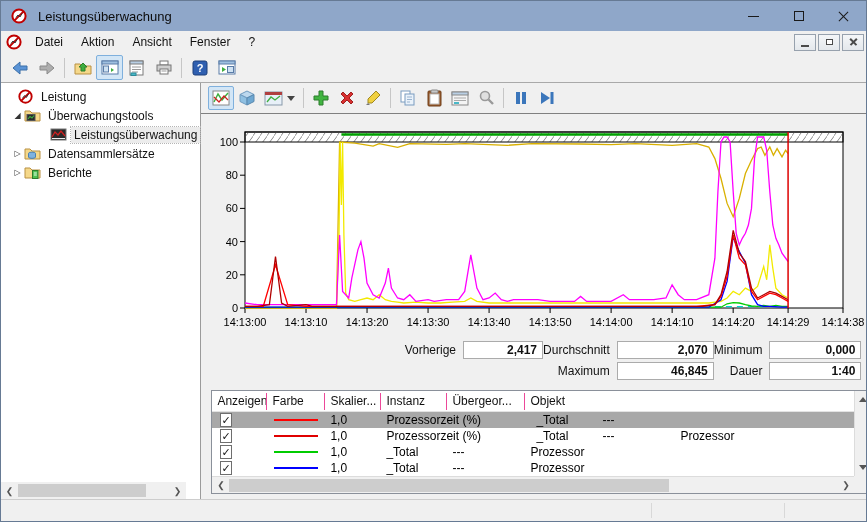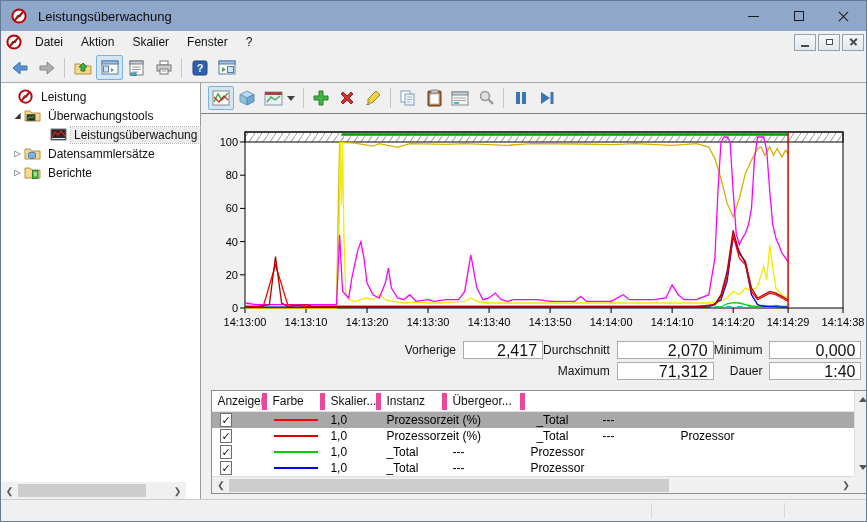--- a/index.html
+++ b/index.html
@@ -58,26 +58,26 @@
   .csep { width:1px; height:20px; background:#c6c6c6; margin:0 4px; }
   .drop-arrow { width:0; height:0; border-left:4px solid transparent; border-right:4px solid transparent; border-top:5px solid #444; margin:0 4px 0 1px;}
 
   .chart-wrap { padding:12px 0 0 10px; }
   #chart-svg text { font-family:"Liberation Sans", sans-serif; fill:#000; }
 
   
   .stats-grid { display:grid; grid-template-columns:auto 80px auto 97px auto 92px; grid-auto-rows:21px;
                 justify-content:end; margin:4px 21px 0 0; align-items:center; font-size:12px; }
   .stat-label { text-align:right; padding-right:7px; color:#111; }
-  .stat-box { background:#fff; border:1px solid #ababab; height:18px; line-height:17px; text-align:right; padding-right:5px; font-size:16px; color:#111;}
+  .stat-box { background:#fff; border:1px solid #ababab; height:18px; line-height:17px; text-align:right; padding-right:5px; font-size:12px; color:#111;font-weight:bold;}
 
   
   .counter-table { margin:9px 10px 0 10px; background:#fff; border:1px solid #8a909a; position:relative; height:104px; font-size:12px;}
   .ct-header { display:flex; height:21px; align-items:center; border-bottom:1px solid #e3e3e3; margin-right:17px;}
-  .ct-header .cell { border-right:5px solid #ec4899; height:17px; line-height:17px; padding-left:5px; color:#111; overflow:hidden; white-space:nowrap;}
+  .ct-header .cell { border-right:1px solid #ec4899; height:17px; line-height:17px; padding-left:5px; color:#111; overflow:hidden; white-space:nowrap;}
   .ct-row { display:flex; height:16px; align-items:center; margin-right:17px; white-space:nowrap;}
   .ct-row.selected { background:#a8a8a8; }
   .cell { overflow:hidden; }
   .c-anz{width:55px; flex:none; padding-left:5px;} .c-far{width:58px; flex:none;} .c-ska{width:56px; flex:none; padding-left:5px;}
   .c-lei{width:150px; flex:none; padding-left:5px;} .c-ins{width:66px; flex:none; padding-left:5px;}
   .c-ueb{width:78px; flex:none; padding-left:5px;} .c-obj{flex:1; padding-left:5px;}
   .chk { width:13px; height:13px; background:#fff; border:1px solid #6e6e6e; font-size:11px; line-height:12px; text-align:center; color:#111; margin-left:3px;}
   .swatch { display:block; width:44px; height:2px; margin-left:7px; }
 
   .vscroll { position:absolute; top:0; right:0; bottom:17px; width:17px; background:#f0f0f0; border-left:1px solid #dcdcdc;
@@ -118,21 +118,21 @@
   </div>
 
   <div class="menubar">
     <svg class="menu-icon" width="16" height="16" viewBox="0 0 16 16">
       <circle cx="8" cy="8" r="6.6" fill="#ffffff" stroke="#c00000" stroke-width="2"></circle>
       <line x1="3.6" y1="12.4" x2="12.4" y2="3.6" stroke="#c00000" stroke-width="2"></line>
       <polyline points="5,9.5 7,7 9,9 11,5.5" fill="none" stroke="#333" stroke-width="1"></polyline>
     </svg>
     <span class="menu-item">Datei</span>
     <span class="menu-item">Aktion</span>
-    <span class="menu-item">Skalier</span>
+    <span class="menu-item">Ansicht</span>
     <span class="menu-item">Fenster</span>
     <span class="menu-item">?</span>
     <div class="mdi-controls">
       <span class="mdi-btn">
           <span class="mdi-min"></span>
         </span>
       <span class="mdi-btn">
           <span class="mdi-rest"></span>
         </span>
       <span class="mdi-btn">
@@ -411,32 +411,33 @@
       <div class="stats-grid">
         <span class="stat-label">Vorherige</span>
         <span class="stat-box">2,417</span>
         <span class="stat-label">Durchschnitt</span>
         <span class="stat-box">2,070</span>
         <span class="stat-label">Minimum</span>
         <span class="stat-box">0,000</span>
         <span></span>
           <span></span>
         <span class="stat-label">Maximum</span>
-        <span class="stat-box">71,312</span>
+        <span class="stat-box">46,845</span>
         <span class="stat-label">Dauer</span>
         <span class="stat-box">1:40</span>
       </div>
 
       <div class="counter-table">
         <div class="ct-header">
           <span class="cell c-anz">Anzeigen</span>
           <span class="cell c-far" style="padding-left:5px;">Farbe</span>
           <span class="cell c-ska">Skalier...</span>
           <span class="cell c-ins">Instanz</span>
           <span class="cell c-ueb">Übergeor...</span>
+          <span class="cell c-obj" style="border-right:none;">Objekt</span>
         </div>
 
         <div class="ct-row selected">
           <span class="cell c-anz"><span class="chk">✓</span></span>
           <span class="cell c-far">
               <span class="swatch" style="background: rgb(255, 0, 0);"></span>
             </span>
           <span class="cell c-ska">1,0</span>
           <span class="cell c-lei">Prozessorzeit (%)</span>
           <span class="cell c-ins">_Total</span>

